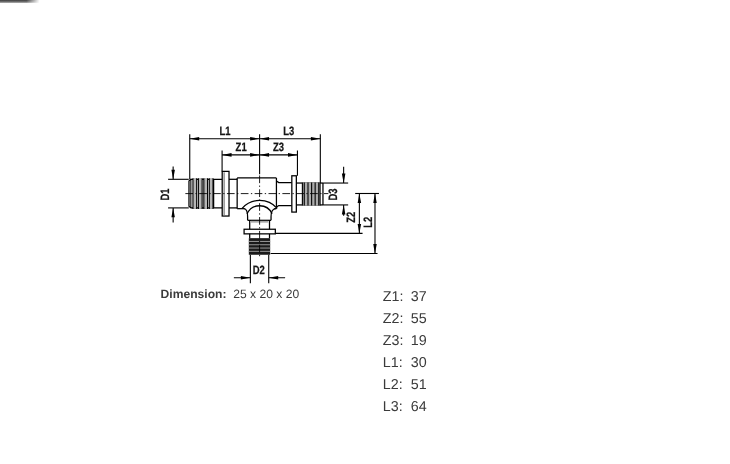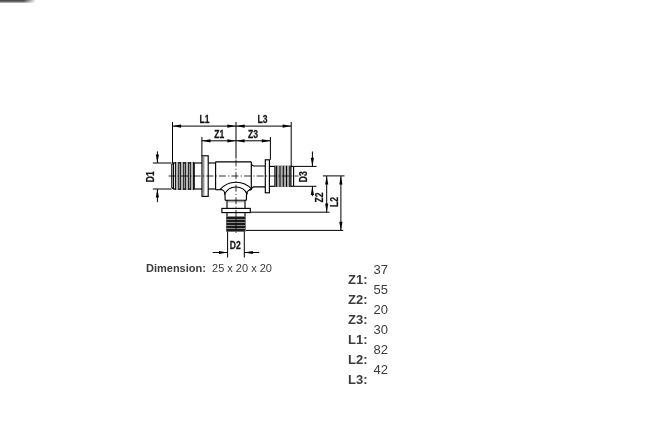--- a/index.html
+++ b/index.html
@@ -5,21 +5,21 @@
 html,body{margin:0;padding:0;background:#fff;}
 body{width:664px;height:422px;position:relative;font-family:"Liberation Sans",sans-serif;}
 #topbar{position:absolute;left:0;top:0;width:37px;height:3px;
 background:linear-gradient(to bottom, rgba(55,55,55,.97) 0%, rgba(90,90,90,.85) 55%, rgba(140,140,140,.45) 100%);
 -webkit-mask-image:linear-gradient(to right,#000 0,#000 24px,transparent 36px);
 mask-image:linear-gradient(to right,#000 0,#000 24px,transparent 36px);}
 #cap{position:absolute;left:146px;top:261.5px;font-size:11px;color:#3b3b3b;}
 #cap b{letter-spacing:0px;}
 #tbl{position:absolute;left:348px;top:259.8px;font-size:13px;color:#3b3b3b;}
 #tbl .row{height:20px;line-height:20px;position:relative;}
-#tbl .lab{font-weight:bold;position:absolute;left:0;margin-top:10px;}
+#tbl .lab{font-weight:normal;position:absolute;left:0;}
 #tbl .val{position:absolute;left:25.5px;}
 </style>
 </head>
 <body>
 <div id="topbar"></div>
 <svg width="664" height="422" viewBox="0 0 664 422" style="position:absolute;left:0;top:0;" xmlns="http://www.w3.org/2000/svg">
 <defs>
 <g id="arrR">
         <path d="M0,0 L-8.6,-1.6 L-8.6,1.6 Z"></path>
       </g>
@@ -198,27 +198,27 @@
 <div class="row">
       <span class="lab">Z1:</span>
       <span class="val">37</span>
     </div>
 <div class="row">
       <span class="lab">Z2:</span>
       <span class="val">55</span>
     </div>
 <div class="row">
       <span class="lab">Z3:</span>
-      <span class="val">20</span>
+      <span class="val">19</span>
     </div>
 <div class="row">
       <span class="lab">L1:</span>
       <span class="val">30</span>
     </div>
 <div class="row">
       <span class="lab">L2:</span>
-      <span class="val">82</span>
+      <span class="val">51</span>
     </div>
 <div class="row">
       <span class="lab">L3:</span>
-      <span class="val">42</span>
+      <span class="val">64</span>
     </div>
 </div>
 
 </body></html>

